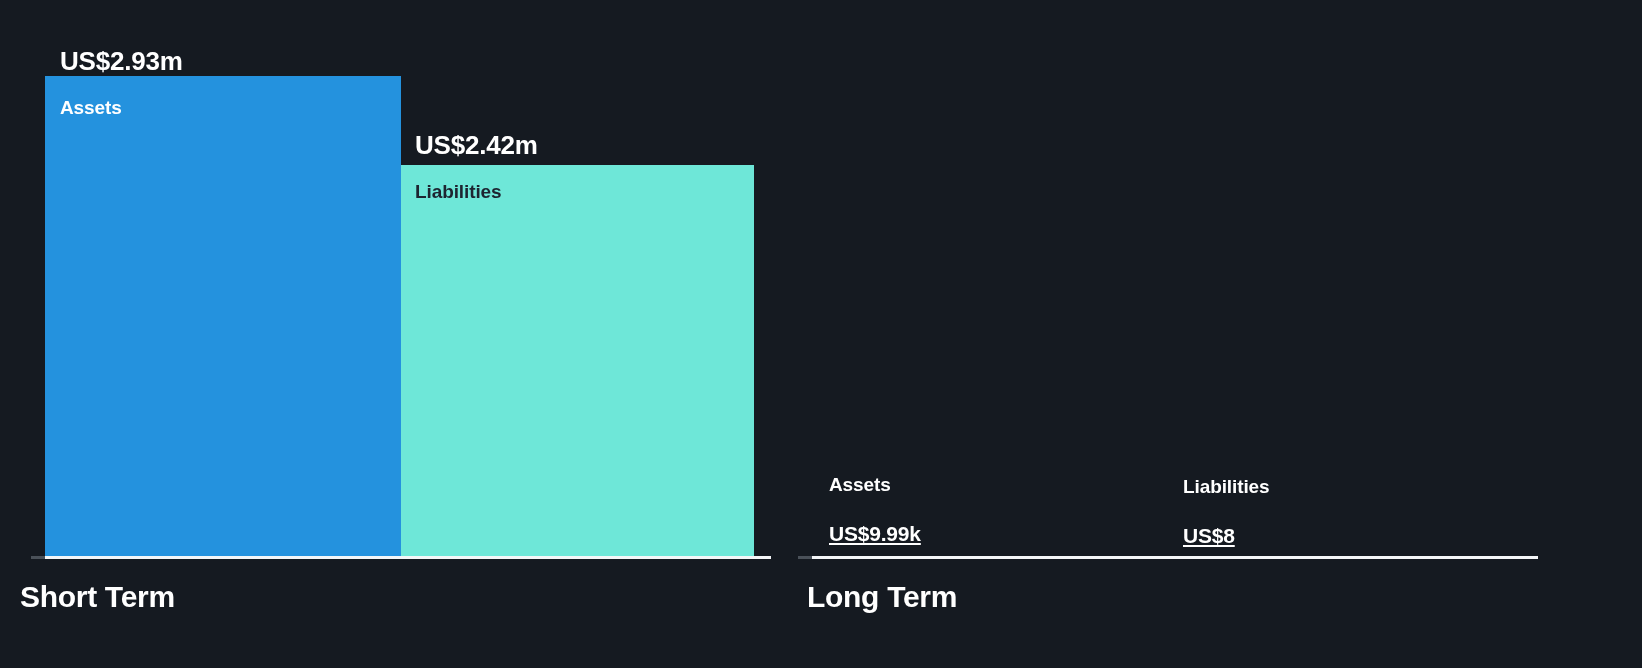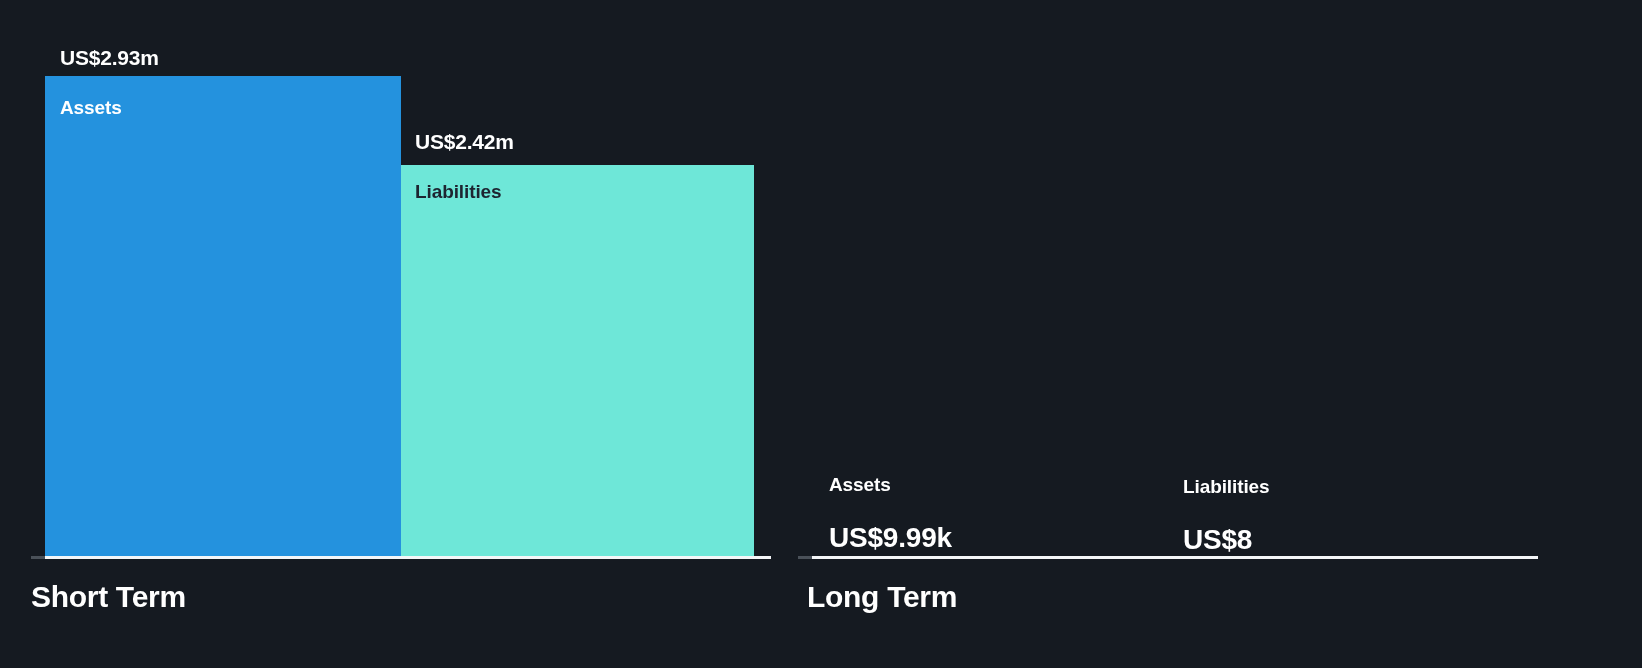--- a/index.html
+++ b/index.html
@@ -34,21 +34,21 @@
   }
 
   .bar {
     position: absolute;
     bottom: 0;
   }
 
   .bar-value {
     position: absolute;
     color: #ffffff;
-    font-size: 21px;
+    font-size: 26px;
     font-weight: 700;
     letter-spacing: -0.2px;
     white-space: nowrap;
   }
 
   .bar-name {
     position: absolute;
     font-size: 19px;
     font-weight: 700;
     letter-spacing: -0.1px;
@@ -82,24 +82,25 @@
     position: absolute;
     color: #ffffff;
     font-size: 19px;
     font-weight: 700;
     letter-spacing: -0.1px;
     white-space: nowrap;
   }
   .flat-value {
     position: absolute;
     color: #ffffff;
-    font-size: 28px;
+    font-size: 21px;
     font-weight: 700;
     letter-spacing: -0.2px;
     white-space: nowrap;
+    text-decoration: underline;
   }
 </style>
 </head>
 <body>
 
 <div id="chart-root">
 
   <div class="plot-area">
 
     <div class="bar" style="left:45px; width:356px; height:482px; background:#2492de;"></div>
@@ -119,17 +120,17 @@
     <div class="flat-value" style="left:1183px; top:524px;">US$8</div>
 
   </div>
 
   <div class="axis-stub" style="left:31px; top:556px; width:24px;"></div>
   <div class="axis-line" style="left:45px; top:556px; width:726px;"></div>
 
   <div class="axis-stub" style="left:798px; top:556px; width:24px;"></div>
   <div class="axis-line" style="left:812px; top:556px; width:726px;"></div>
 
-  <div class="group-caption" style="left:31px; top:580px;">Short Term</div>
+  <div class="group-caption" style="left:20px; top:580px;">Short Term</div>
 
   <div class="group-caption" style="left:798px; top:580px;margin-left:9px;">Long Term</div>
 
 </div>
 
 </body></html>

